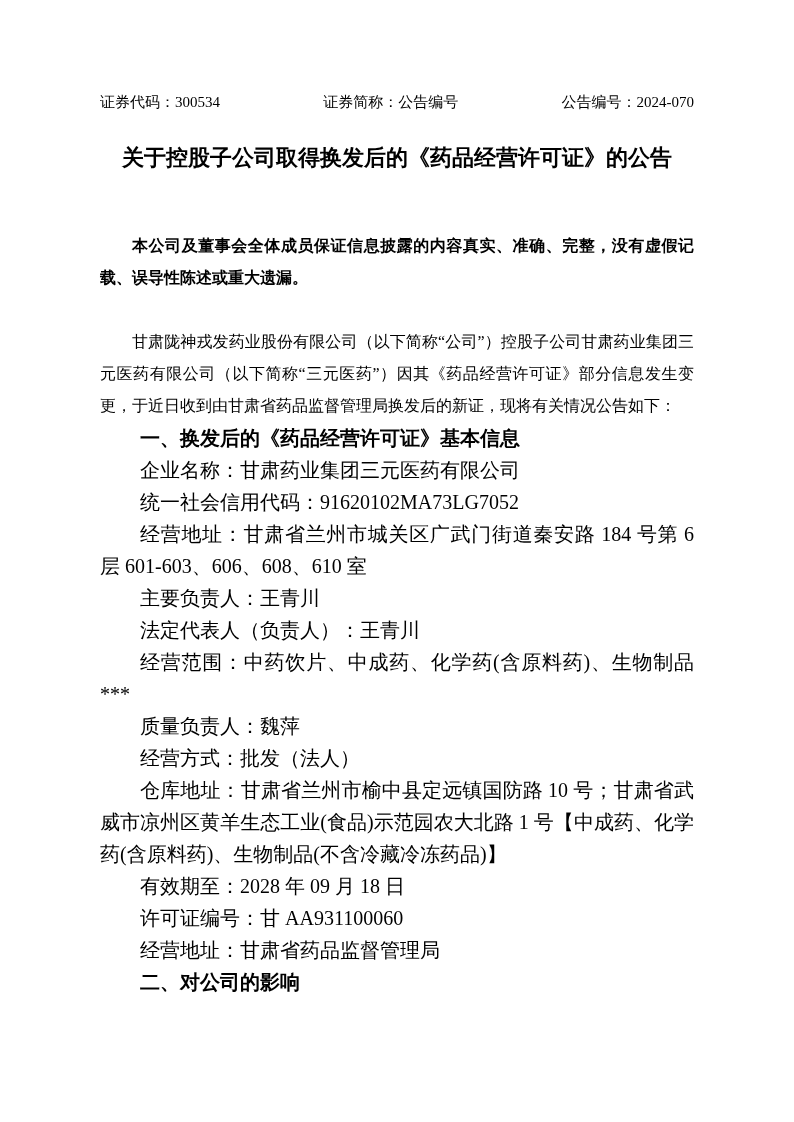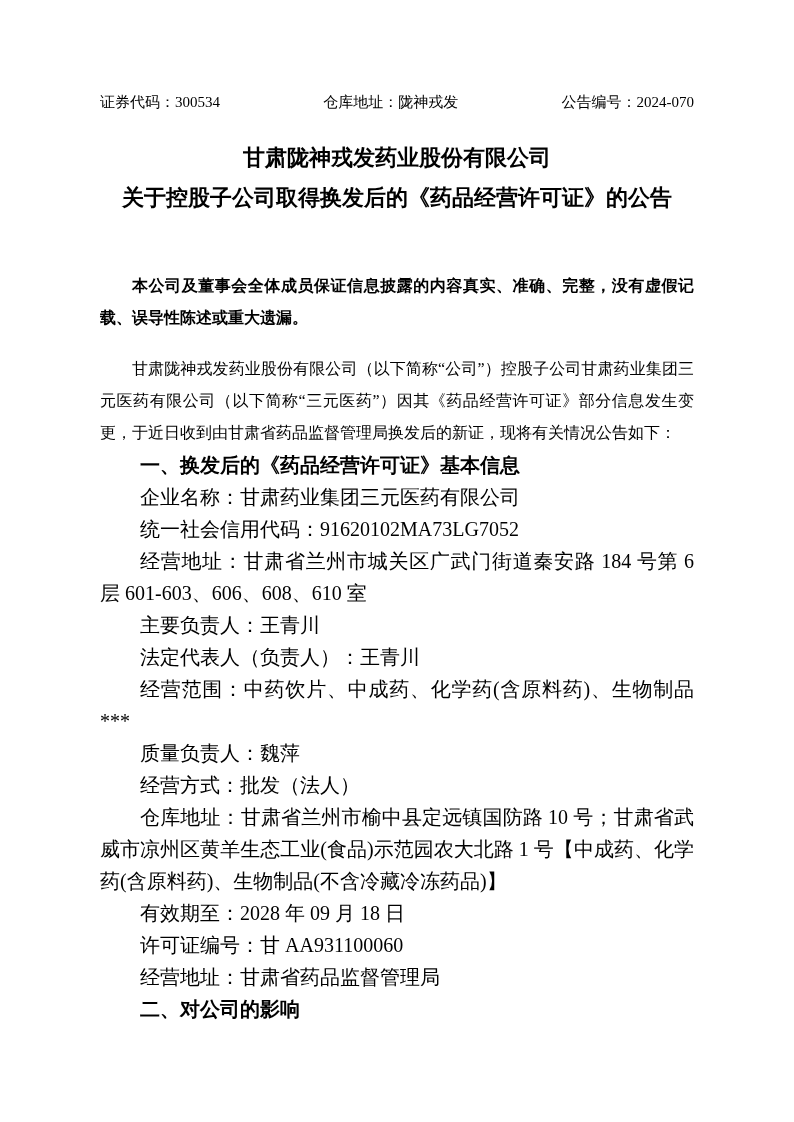--- a/index.html
+++ b/index.html
@@ -41,21 +41,21 @@
   }
   .disclaimer {
     margin-top: 56px;
     font-size: 16px;
     font-weight: bold;
     line-height: 32px;
     text-indent: 2em;
     text-align: justify;
   }
   .intro {
-    margin-top: 19px;
+    margin-top: 32px;
     font-size: 16px;
     line-height: 32px;
     text-indent: 2em;
     text-align: justify;
   }
   .section-heading {
     font-size: 20px;
     font-weight: bold;
     line-height: 32px;
     text-indent: 2em;
@@ -67,26 +67,25 @@
     text-align: justify;
   }
 </style>
 </head>
 <body>
 
 <div class="page">
 
   <div class="doc-header">
     <span>证券代码：300534</span>
-    <span>仓库地址：陇神戎发</span>
+    <span>证券简称：公告编号</span>
     <span>公告编号：2024-070</span>
   </div>
 
   <div class="title-block">
-    <div class="doc-title">甘肃陇神戎发药业股份有限公司</div>
     <div class="doc-subtitle">关于控股子公司取得换发后的《药品经营许可证》的公告</div>
   </div>
 
   <p class="disclaimer">本公司及董事会全体成员保证信息披露的内容真实、准确、完整，没有虚假记载、误导性陈述或重大遗漏。</p>
 
   <p class="intro">甘肃陇神戎发药业股份有限公司（以下简称“公司”）控股子公司甘肃药业集团三元医药有限公司（以下简称“三元医药”）因其《药品经营许可证》部分信息发生变更，于近日收到由甘肃省药品监督管理局换发后的新证，现将有关情况公告如下：</p>
 
   <p class="section-heading">一、换发后的《药品经营许可证》基本信息</p>
 
   <p class="field-line">企业名称：甘肃药业集团三元医药有限公司</p>

